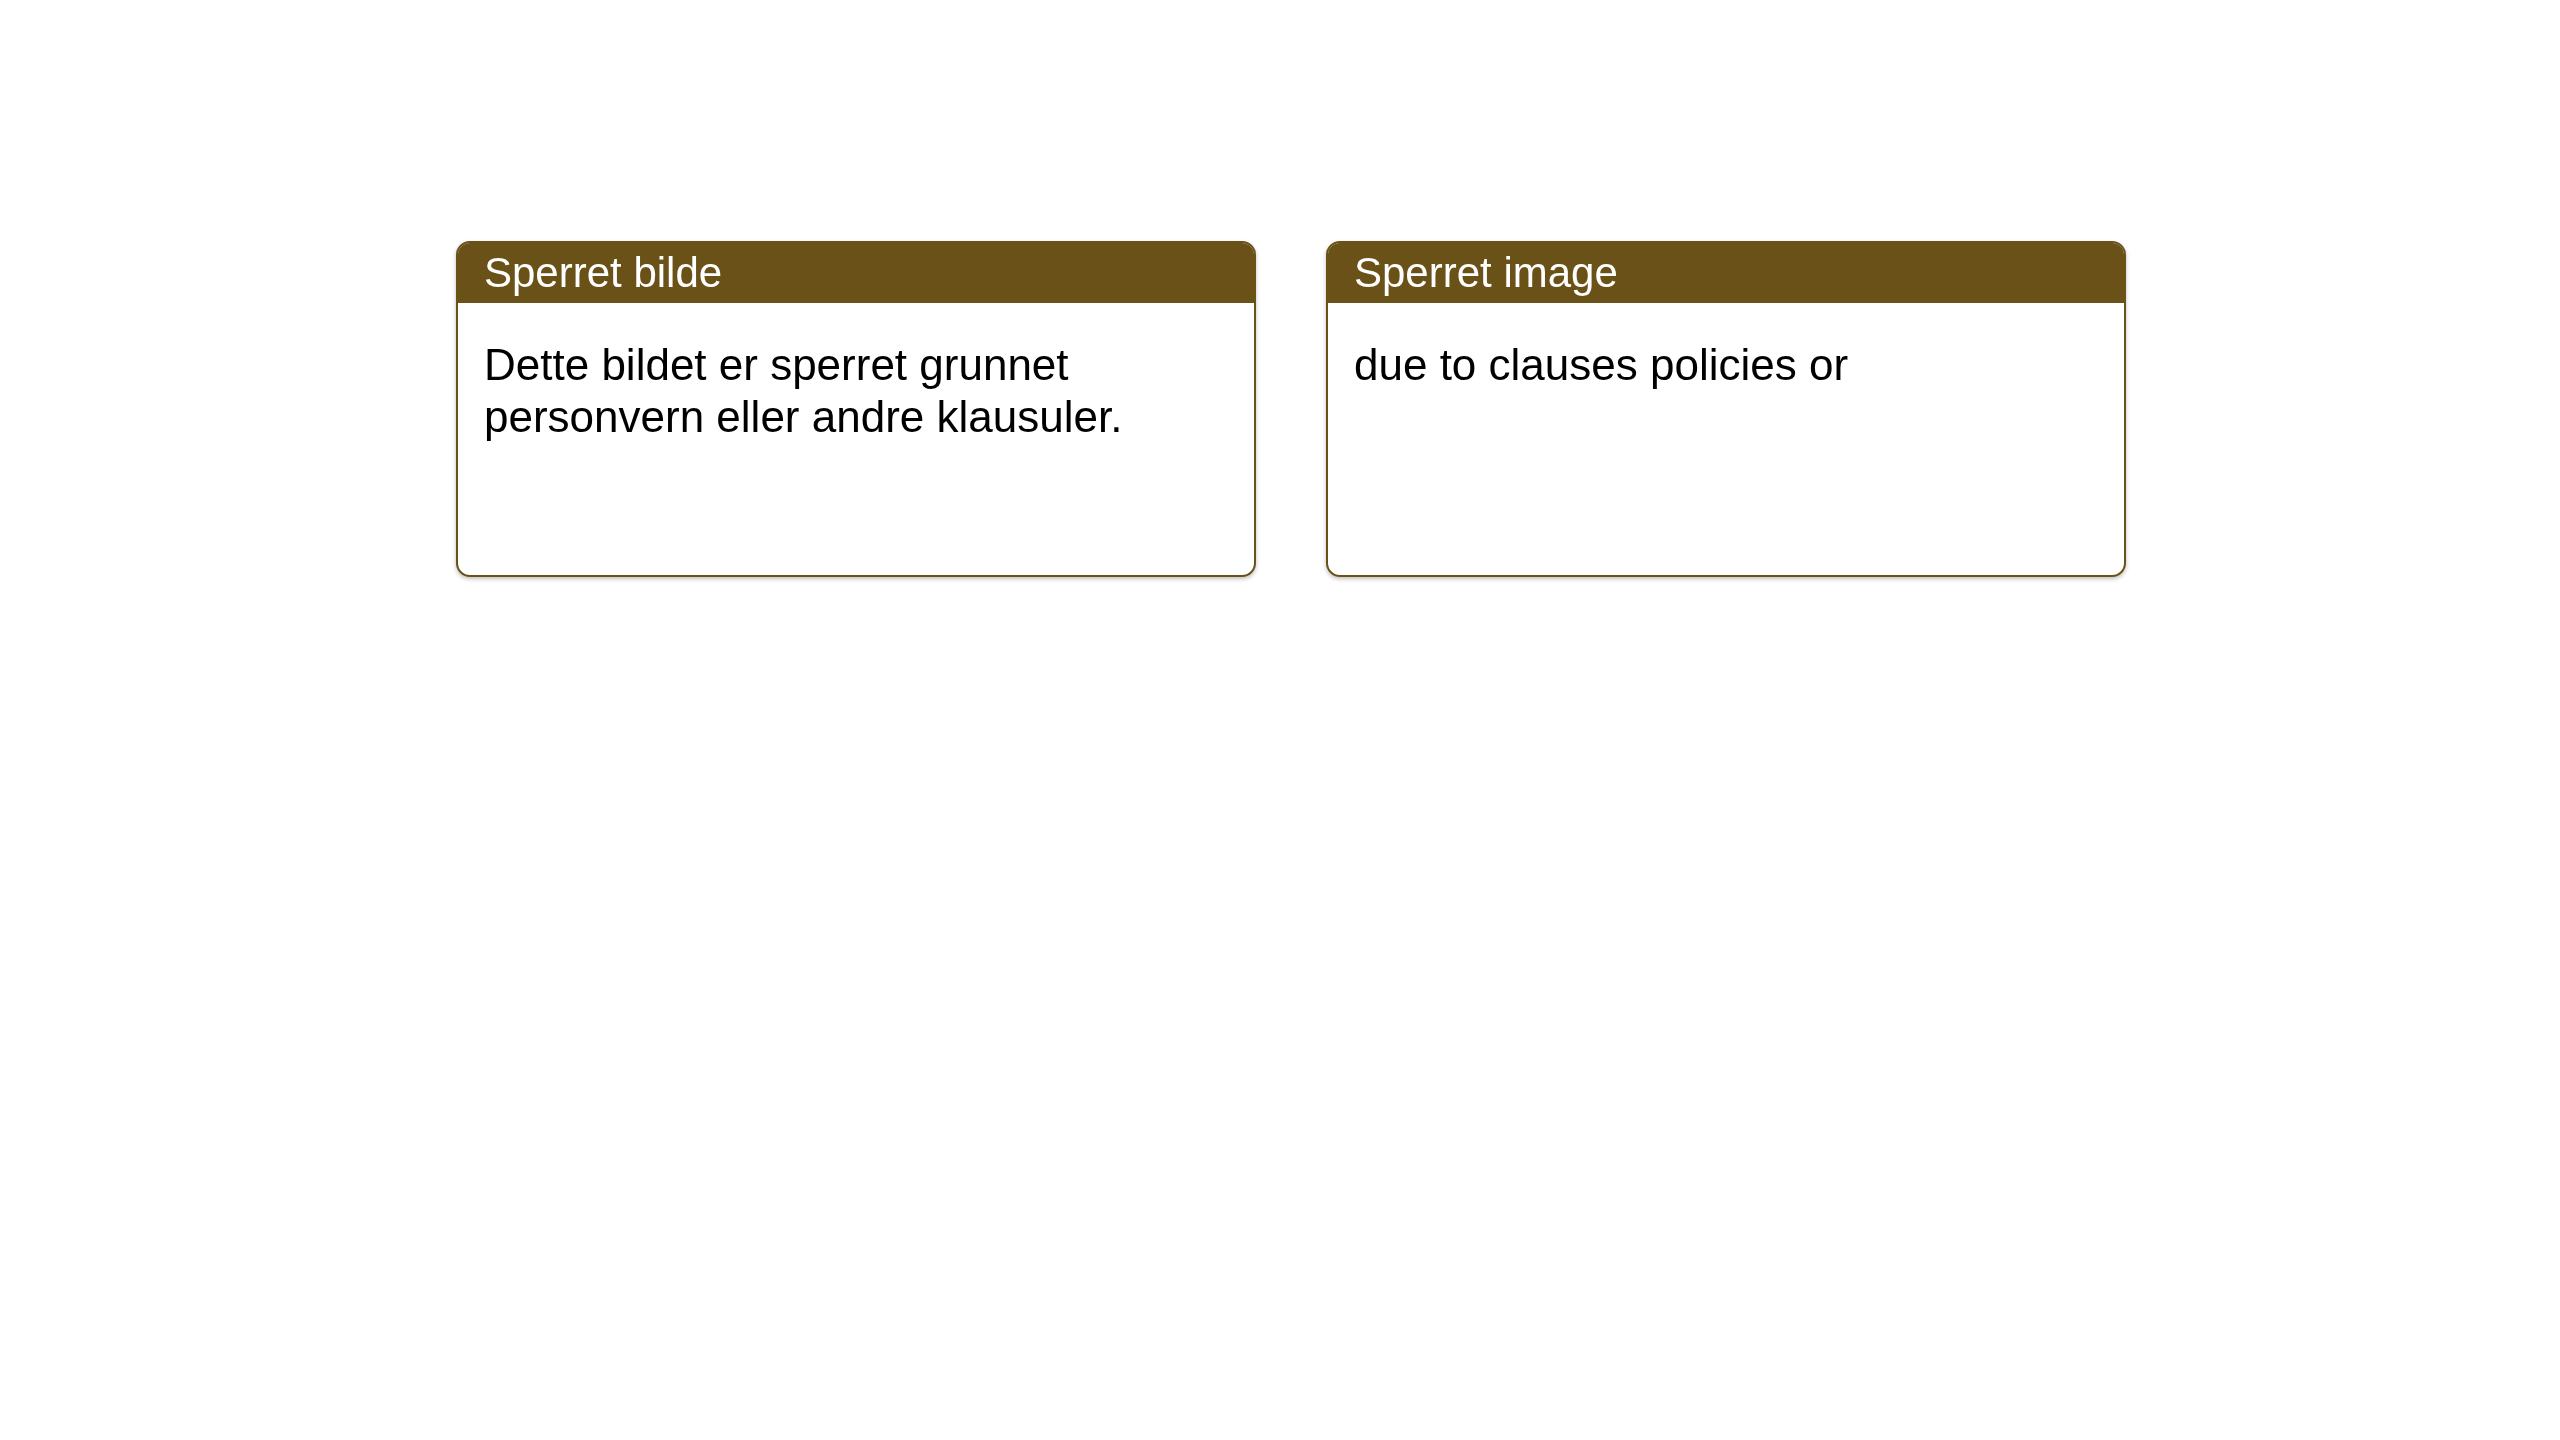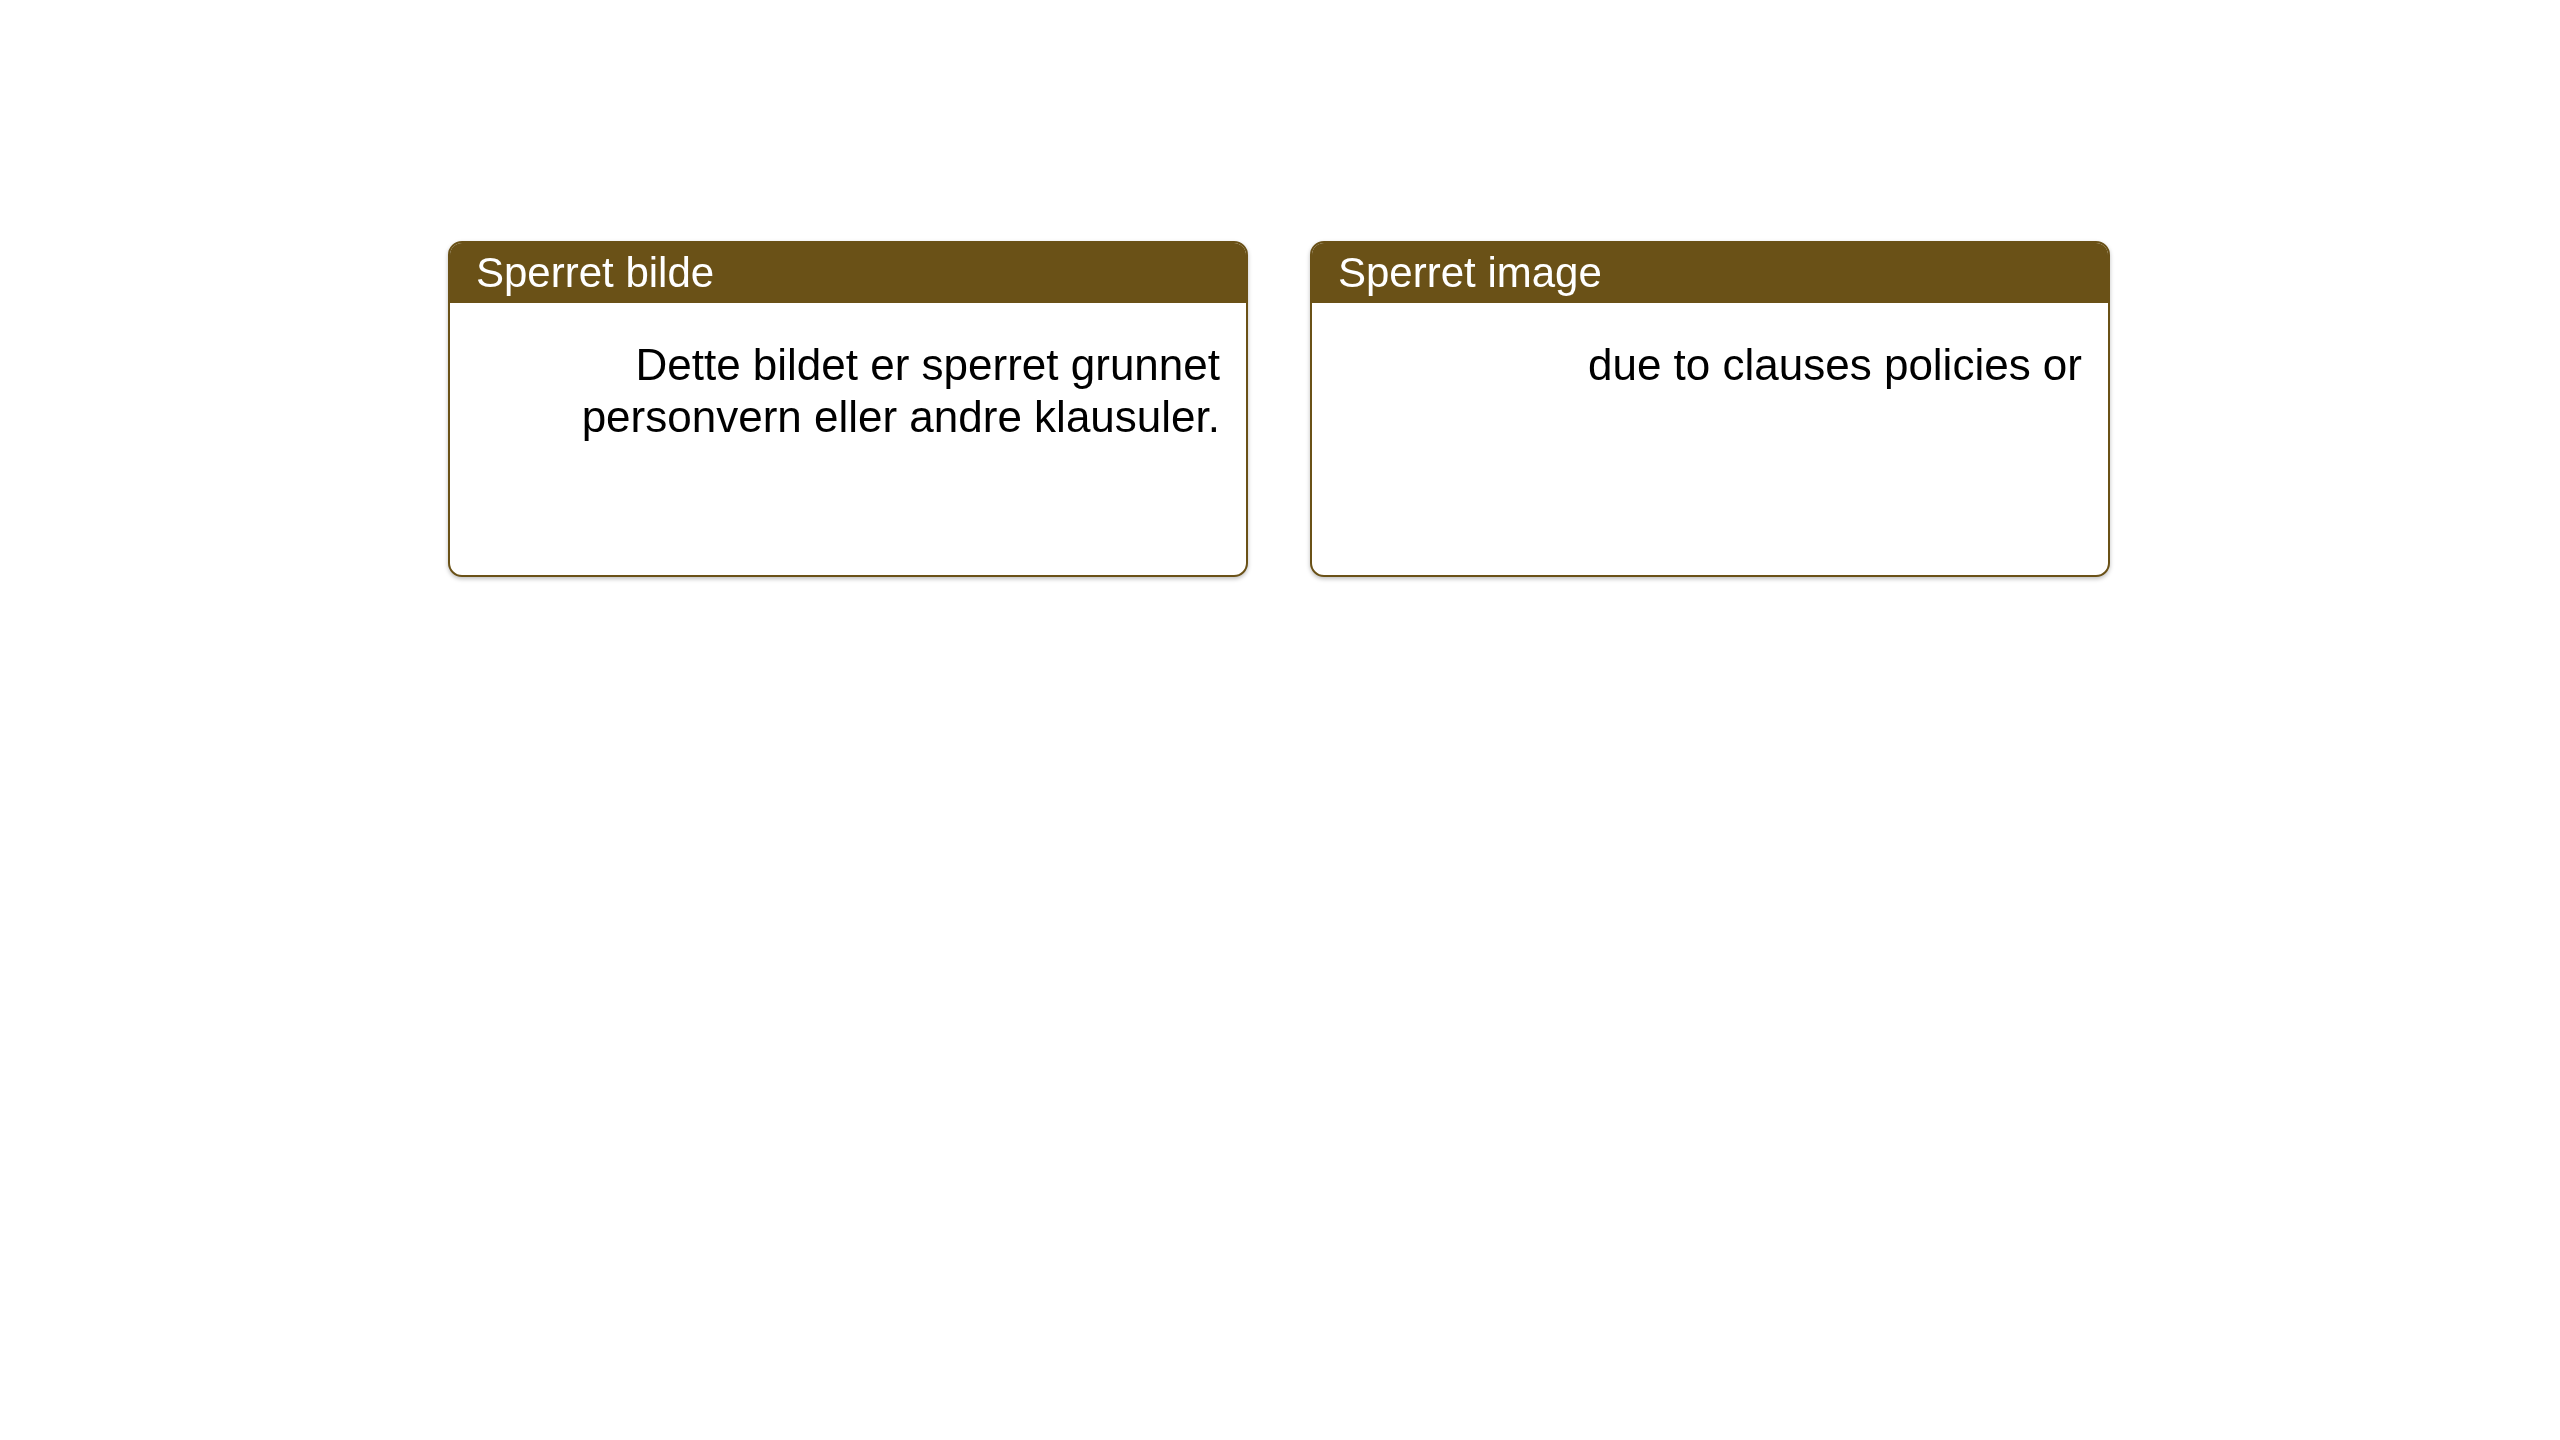--- a/index.html
+++ b/index.html
@@ -24,20 +24,21 @@
   }
   .card {
     width: 800px;
     height: 336px;
     box-sizing: border-box;
     background: #ffffff;
     border: 2px solid #6a5117;
     border-radius: 14px;
     box-shadow: 0 2px 4px rgba(0,0,0,0.25);
     overflow: hidden;
+    margin-left: 8px;
   }
   .card-header {
     height: 60px;
     background: #6a5117;
     display: flex;
     align-items: center;
     padding-left: 26px;
     box-sizing: border-box;
   }
   .card-title {
@@ -48,21 +49,20 @@
     white-space: nowrap;
   }
   .card-body {
     padding: 36px 26px 0 26px;
     color: #000000;
     font-size: 44px;
     line-height: 52px;
   }
   .body-line {
     white-space: nowrap;
-    text-align: right;
   }
 </style>
 </head>
 <body>
 
 <div class="canvas">
   <div class="cards-row">
 
     <div class="card">
       <div class="card-header">

